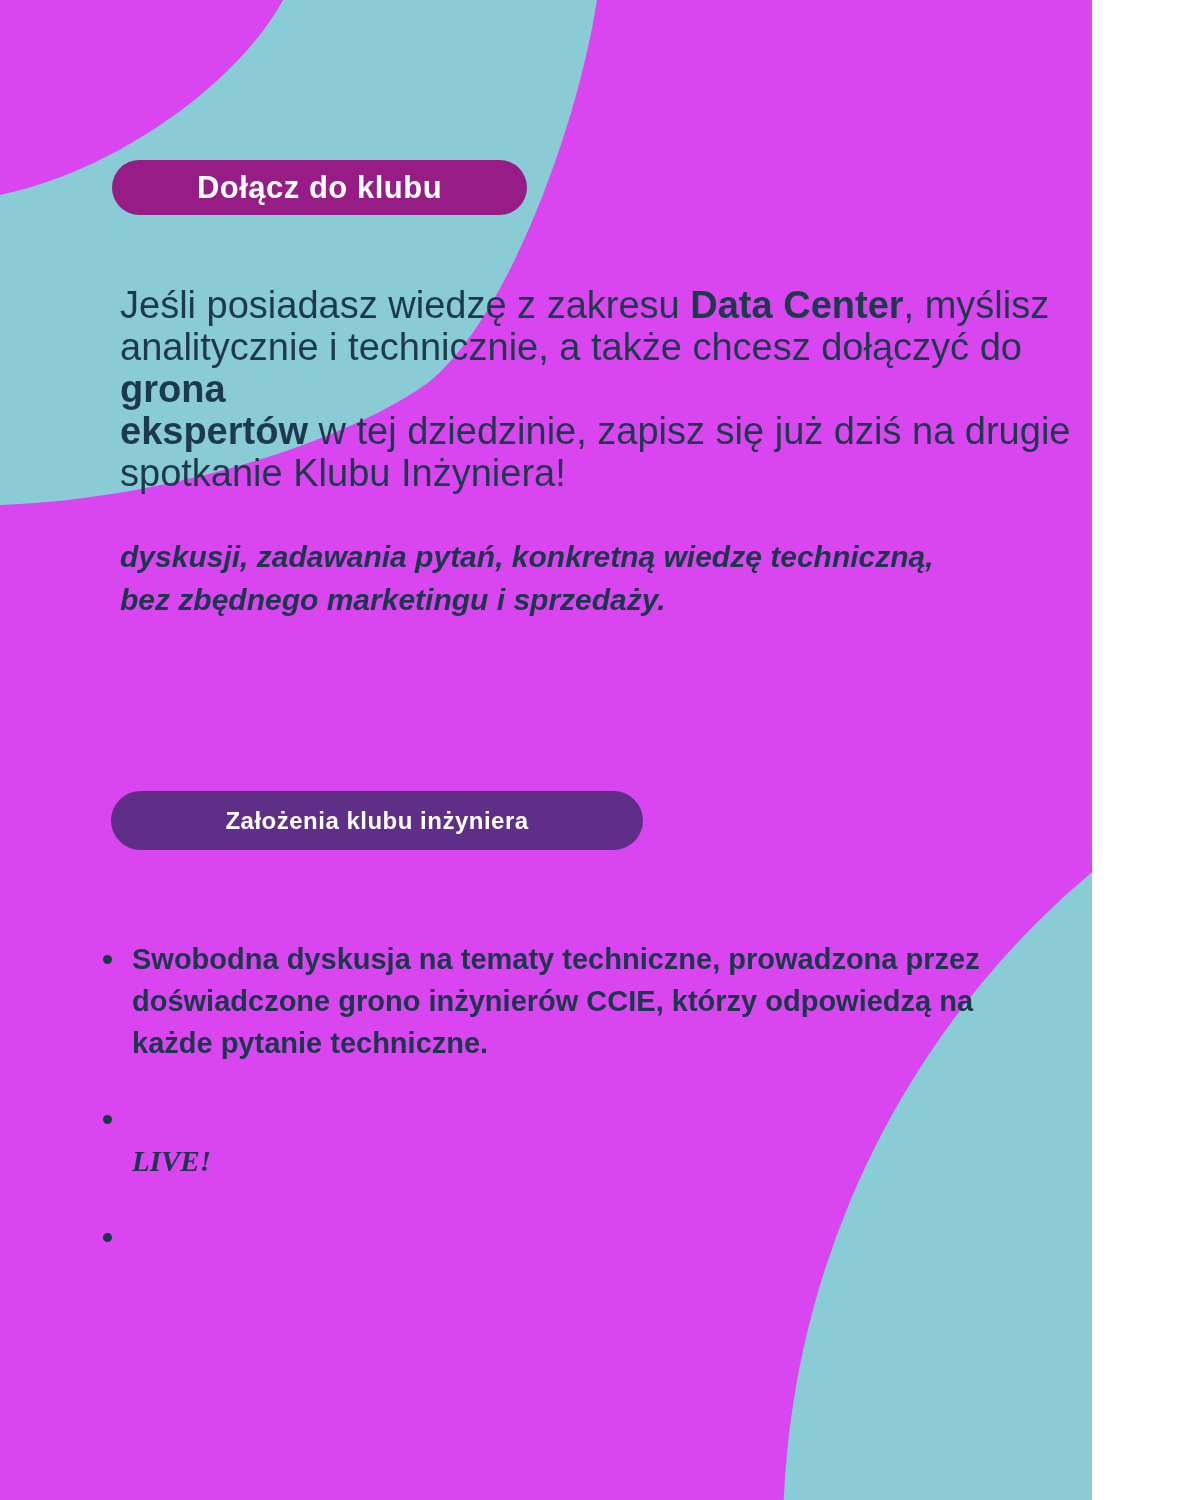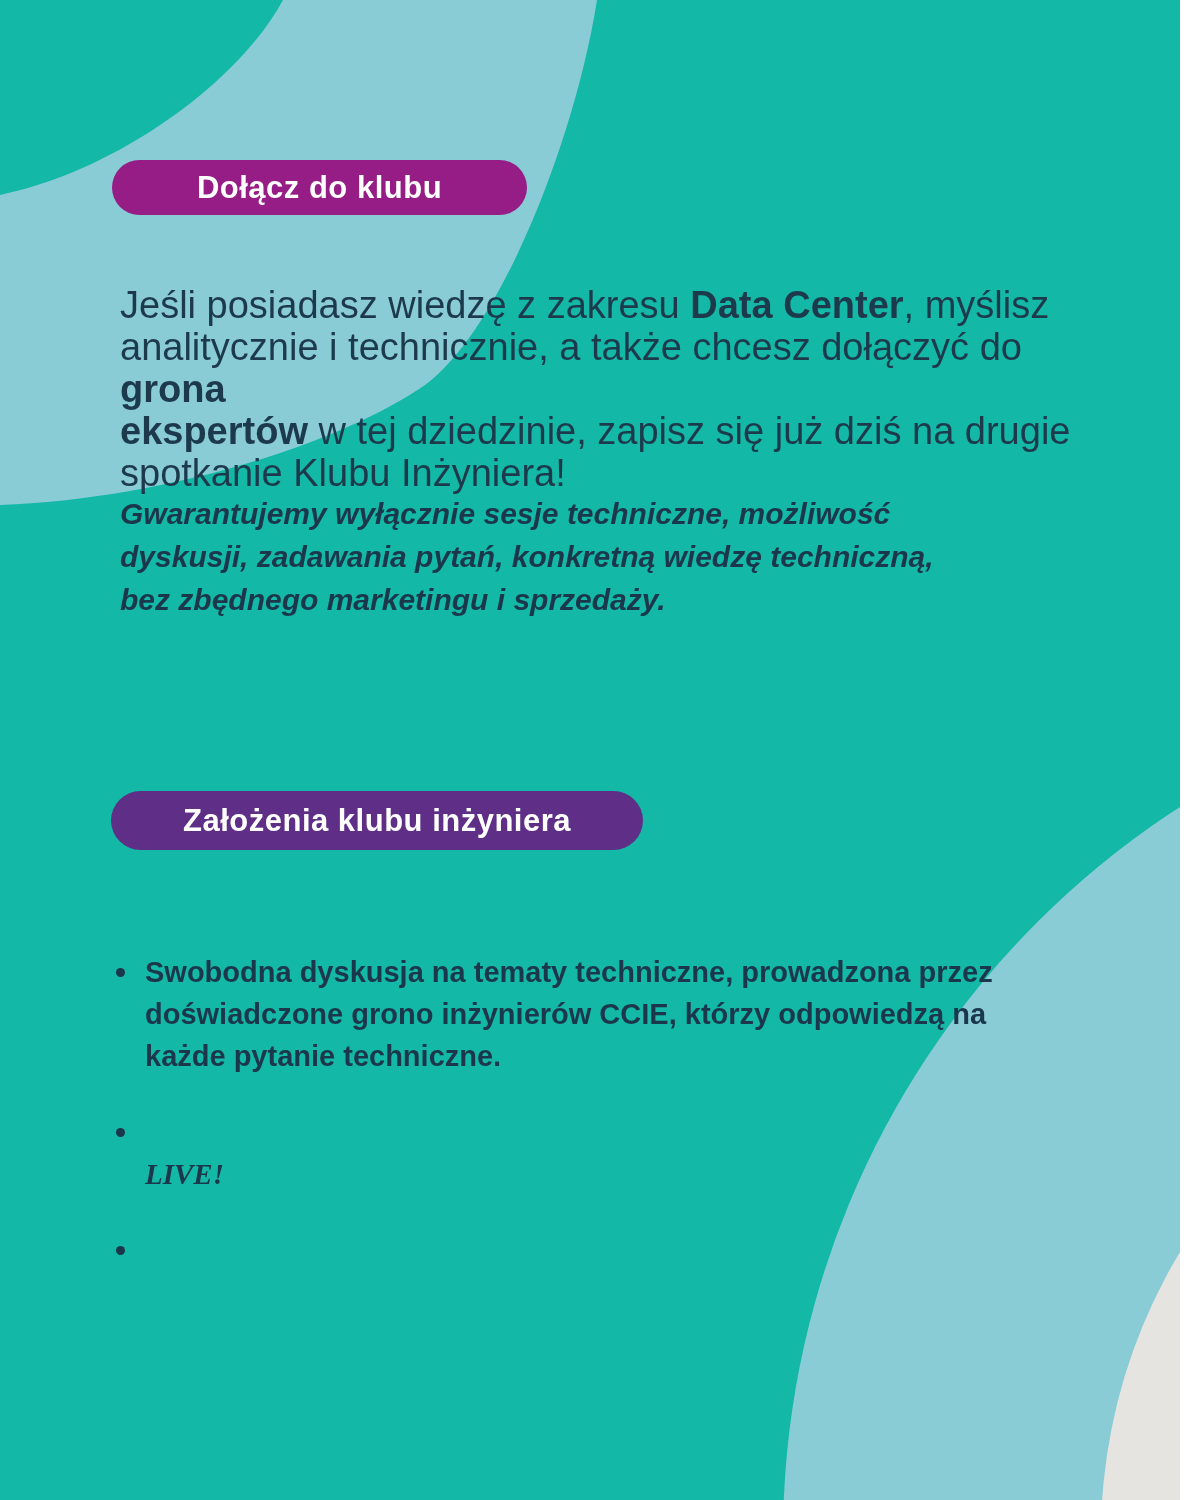--- a/index.html
+++ b/index.html
@@ -1,22 +1,22 @@
 <!DOCTYPE html>
 <html><head>
 <meta charset="utf-8">
 <style>
   html, body { margin: 0; padding: 0; }
   body { background: #ffffff; }
   .canvas {
     position: relative;
-    width: 1180px;
+    width: 1092px;
     height: 1500px;
     overflow: hidden;
-    background: #14b8a6;
+    background: #d946ef;
     font-family: "Liberation Sans", "DejaVu Sans", sans-serif;
     color: #1b374c;
   }
   .bg-svg {
     position: absolute;
     left: 0; top: 0;
     width: 1200px; height: 1500px;
     display: block;
   }
   .badge {
@@ -31,21 +31,21 @@
     width: 415px; height: 55px;
     line-height: 55px;
     border-radius: 28px;
     font-size: 31px;
   }
   .badge-assumptions {
     left: 111px; top: 791px;
     width: 532px; height: 59px;
     line-height: 59px;
     border-radius: 30px;
-    font-size: 31px;
+    font-size: 24px;
   }
   .intro {
     position: absolute;
     left: 120px; top: 284px;
     width: 1010px;
     margin: 0;
     font-size: 38px;
     line-height: 42px;
     color: #1d3a4d;
   }
@@ -57,21 +57,21 @@
     font-size: 30px;
     line-height: 43px;
     font-style: italic;
     font-weight: 700;
     color: #1b374c;
   }
   .bullets {
     position: absolute;
     left: 100px; top: 938px;
     width: 1000px;
-    margin: 13px; padding: 0;
+    margin: 0; padding: 0;
     list-style: none;
   }
   .bullets li {
     position: relative;
     padding-left: 32px;
     margin: 0 0 34px 0;
     font-size: 29px;
     line-height: 42px;
     color: #1b374c;
   }
@@ -92,21 +92,21 @@
   <svg class="bg-svg" viewBox="0 0 1200 1500" xmlns="http://www.w3.org/2000/svg">
     <path d="M 283 0 C 240 80 120 170 0 195 L 0 505 C 150 500 330 450 425 385 C 500 330 575 140 597 0 Z" fill="#8accd6"></path>
     <circle cx="1651" cy="1536" r="868" fill="#8accd6"></circle>
     <circle cx="1651" cy="1536" r="550" fill="#e6e4e0"></circle>
   </svg>
 
   <div class="badge badge-join" style="background: rgb(150, 29, 134);">Dołącz do klubu</div>
 
   <p class="intro"><span>Jeśli posiadasz wiedzę z zakresu </span><span style="font-weight: 700;">Data Center</span><span>, myślisz</span><br><span>analitycznie i technicznie, a także chcesz dołączyć do </span><span style="font-weight: 700;">grona</span><br><span style="font-weight: 700;">ekspertów</span><span> w tej dziedzinie, zapisz się już dziś na drugie</span><br><span>spotkanie Klubu Inżyniera!</span></p>
 
-  <p class="guarantee"><span>Gwarantujemy wyłącznie sesje techniczne, możliwość</span><br><span>dyskusji, zadawania pytań, konkretną wiedzę techniczną,</span><br><span>bez zbędnego marketingu i sprzedaży.</span></p>
+  <p class="guarantee"><br><span>dyskusji, zadawania pytań, konkretną wiedzę techniczną,</span><br><span>bez zbędnego marketingu i sprzedaży.</span></p>
 
   <div class="badge badge-assumptions" style="background: rgb(95, 46, 134);">Założenia klubu inżyniera</div>
 
   <ul class="bullets">
     <li class="li-bold">
       <span class="dot"></span>
       <span><span>Swobodna dyskusja na tematy techniczne, prowadzona przez</span><br><span>doświadczone grono inżynierów CCIE, którzy odpowiedzą na</span><br><span>każde pytanie techniczne.</span></span>
     </li>
     <li>
       <span class="dot"></span>

